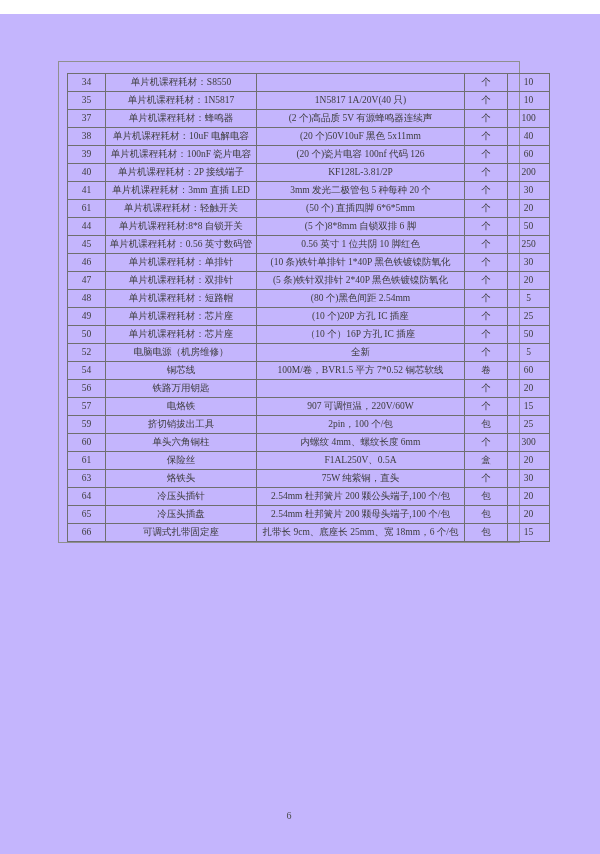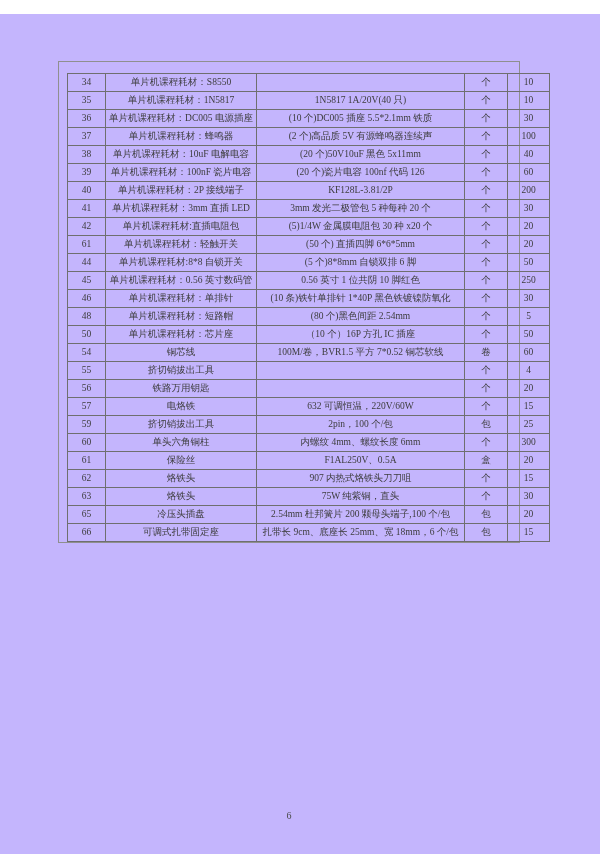--- a/index.html
+++ b/index.html
@@ -77,27 +77,20 @@
   </tr>
 
   <tr>
     <td class="c-seq">35</td>
     <td class="c-name">单片机课程耗材：1N5817</td>
     <td class="c-spec">1N5817 1A/20V(40 只)</td>
     <td class="c-unit">个</td>
     <td class="c-qty">10</td>
   </tr>
 
-  <tr>
-    <td class="c-seq">36</td>
-    <td class="c-name">单片机课程耗材：DC005 电源插座</td>
-    <td class="c-spec">(10 个)DC005 插座 5.5*2.1mm 铁质</td>
-    <td class="c-unit">个</td>
-    <td class="c-qty">30</td>
-  </tr>
 
   <tr>
     <td class="c-seq">37</td>
     <td class="c-name">单片机课程耗材：蜂鸣器</td>
     <td class="c-spec">(2 个)高品质 5V 有源蜂鸣器连续声</td>
     <td class="c-unit">个</td>
     <td class="c-qty">100</td>
   </tr>
 
   <tr>
@@ -125,27 +118,20 @@
   </tr>
 
   <tr>
     <td class="c-seq">41</td>
     <td class="c-name">单片机课程耗材：3mm 直插 LED</td>
     <td class="c-spec">3mm 发光二极管包 5 种每种 20 个</td>
     <td class="c-unit">个</td>
     <td class="c-qty">30</td>
   </tr>
 
-  <tr>
-    <td class="c-seq">42</td>
-    <td class="c-name">单片机课程耗材:直插电阻包</td>
-    <td class="c-spec">(5)1/4W 金属膜电阻包 30 种 x20 个</td>
-    <td class="c-unit">个</td>
-    <td class="c-qty">20</td>
-  </tr>
 
   <tr>
     <td class="c-seq">61</td>
     <td class="c-name">单片机课程耗材：轻触开关</td>
     <td class="c-spec">(50 个) 直插四脚 6*6*5mm</td>
     <td class="c-unit">个</td>
     <td class="c-qty">20</td>
   </tr>
 
   <tr>
@@ -165,69 +151,83 @@
   </tr>
 
   <tr>
     <td class="c-seq">46</td>
     <td class="c-name">单片机课程耗材：单排针</td>
     <td class="c-spec">(10 条)铁针单排针 1*40P 黑色铁镀镍防氧化</td>
     <td class="c-unit">个</td>
     <td class="c-qty">30</td>
   </tr>
 
+  <tr>
+    <td class="c-seq">47</td>
+    <td class="c-name">单片机课程耗材：双排针</td>
+    <td class="c-spec">(5 条)铁针双排针 2*40P 黑色铁镀镍防氧化</td>
+    <td class="c-unit">个</td>
+    <td class="c-qty">20</td>
+  </tr>
 
   <tr>
     <td class="c-seq">48</td>
     <td class="c-name">单片机课程耗材：短路帽</td>
     <td class="c-spec">(80 个)黑色间距 2.54mm</td>
     <td class="c-unit">个</td>
     <td class="c-qty">5</td>
   </tr>
 
+  <tr>
+    <td class="c-seq">49</td>
+    <td class="c-name">单片机课程耗材：芯片座</td>
+    <td class="c-spec">(10 个)20P 方孔 IC 插座</td>
+    <td class="c-unit">个</td>
+    <td class="c-qty">25</td>
+  </tr>
 
   <tr>
     <td class="c-seq">50</td>
     <td class="c-name">单片机课程耗材：芯片座</td>
     <td class="c-spec">（10 个）16P 方孔 IC 插座</td>
     <td class="c-unit">个</td>
     <td class="c-qty">50</td>
   </tr>
 
 
+  <tr>
+    <td class="c-seq">52</td>
+    <td class="c-name">电脑电源（机房维修）</td>
+    <td class="c-spec">全新</td>
+    <td class="c-unit">个</td>
+    <td class="c-qty">5</td>
+  </tr>
 
 
   <tr>
     <td class="c-seq">54</td>
     <td class="c-name">铜芯线</td>
     <td class="c-spec">100M/卷，BVR1.5 平方 7*0.52 铜芯软线</td>
     <td class="c-unit">卷</td>
     <td class="c-qty">60</td>
   </tr>
 
-  <tr>
-    <td class="c-seq">55</td>
-    <td class="c-name">挤切销拔出工具</td>
-    <td class="c-spec"></td>
-    <td class="c-unit">个</td>
-    <td class="c-qty">4</td>
-  </tr>
 
   <tr>
     <td class="c-seq">56</td>
     <td class="c-name">铁路万用钥匙</td>
     <td class="c-spec"></td>
     <td class="c-unit">个</td>
     <td class="c-qty">20</td>
   </tr>
 
   <tr>
     <td class="c-seq">57</td>
     <td class="c-name">电烙铁</td>
-    <td class="c-spec">632 可调恒温，220V/60W</td>
+    <td class="c-spec">907 可调恒温，220V/60W</td>
     <td class="c-unit">个</td>
     <td class="c-qty">15</td>
   </tr>
 
 
   <tr>
     <td class="c-seq">59</td>
     <td class="c-name">挤切销拔出工具</td>
     <td class="c-spec">2pin，100 个/包</td>
     <td class="c-unit">包</td>
@@ -243,36 +243,36 @@
   </tr>
 
   <tr>
     <td class="c-seq">61</td>
     <td class="c-name">保险丝</td>
     <td class="c-spec">F1AL250V、0.5A</td>
     <td class="c-unit">盒</td>
     <td class="c-qty">20</td>
   </tr>
 
-  <tr>
-    <td class="c-seq">62</td>
-    <td class="c-name">烙铁头</td>
-    <td class="c-spec">907 内热式烙铁头刀刀咀</td>
-    <td class="c-unit">个</td>
-    <td class="c-qty">15</td>
-  </tr>
 
   <tr>
     <td class="c-seq">63</td>
     <td class="c-name">烙铁头</td>
     <td class="c-spec">75W 纯紫铜，直头</td>
     <td class="c-unit">个</td>
     <td class="c-qty">30</td>
   </tr>
 
+  <tr>
+    <td class="c-seq">64</td>
+    <td class="c-name">冷压头插针</td>
+    <td class="c-spec">2.54mm 杜邦簧片 200 颗公头端子,100 个/包</td>
+    <td class="c-unit">包</td>
+    <td class="c-qty">20</td>
+  </tr>
 
   <tr>
     <td class="c-seq">65</td>
     <td class="c-name">冷压头插盘</td>
     <td class="c-spec">2.54mm 杜邦簧片 200 颗母头端子,100 个/包</td>
     <td class="c-unit">包</td>
     <td class="c-qty">20</td>
   </tr>
 
   <tr>

